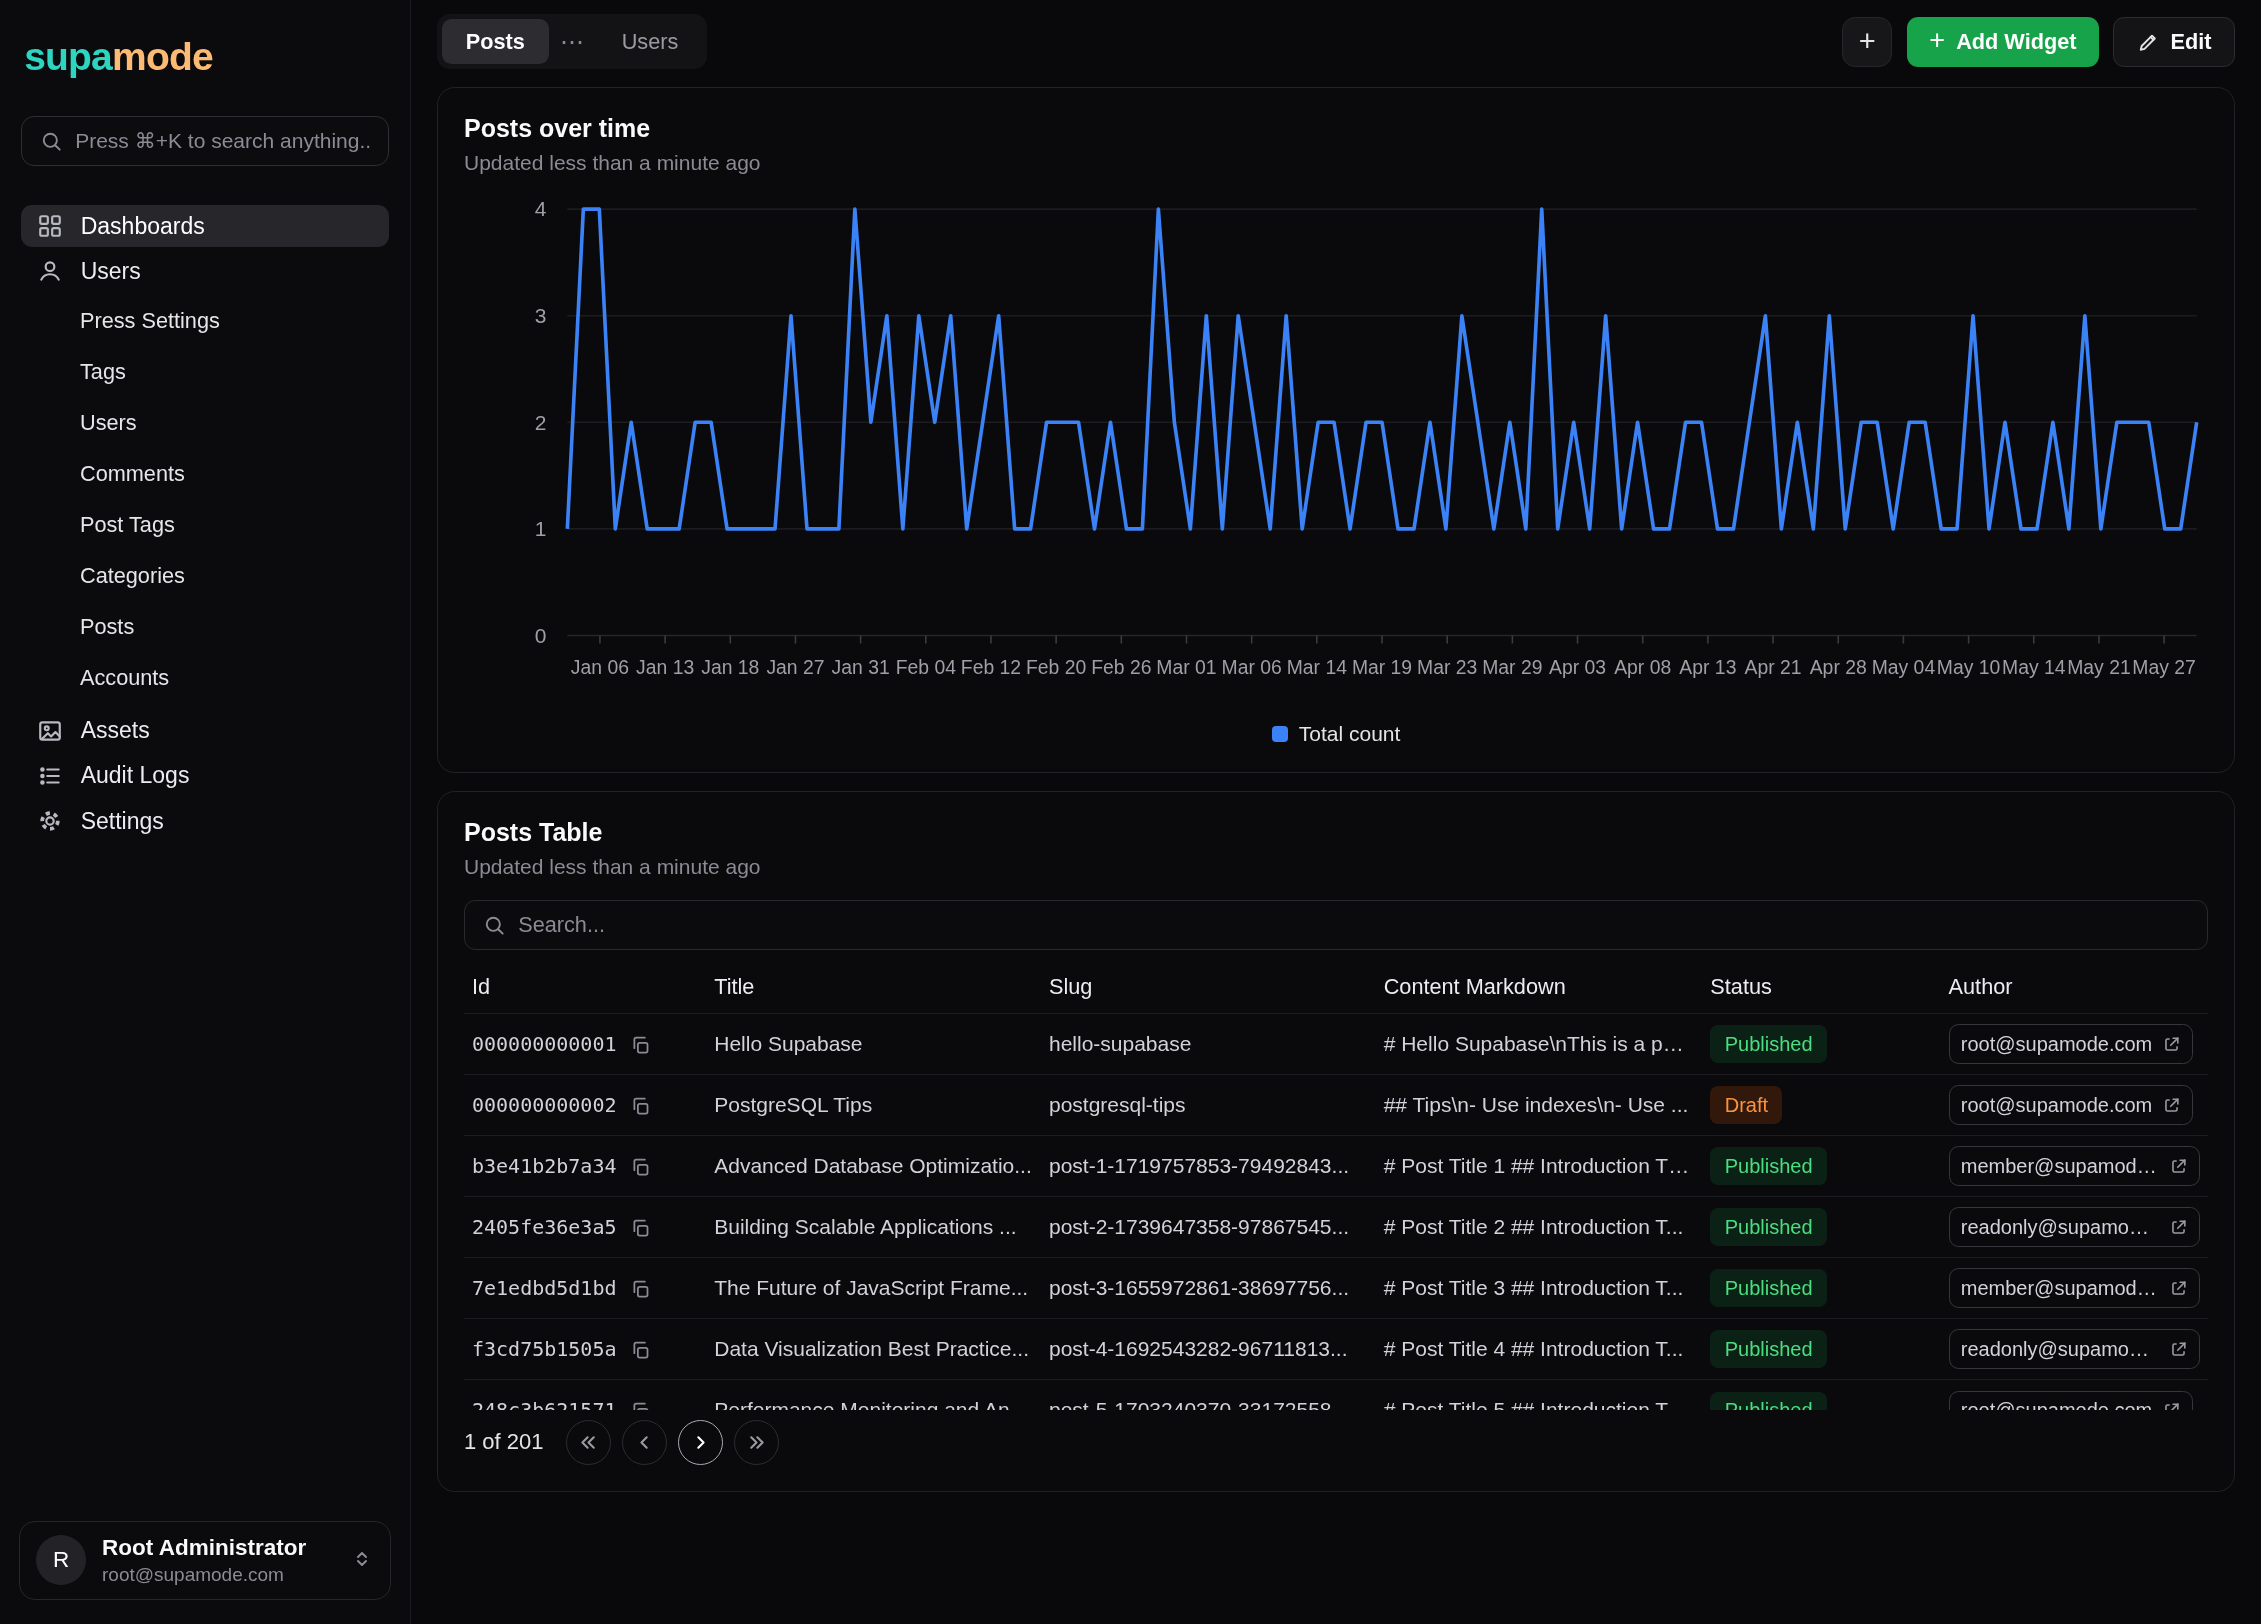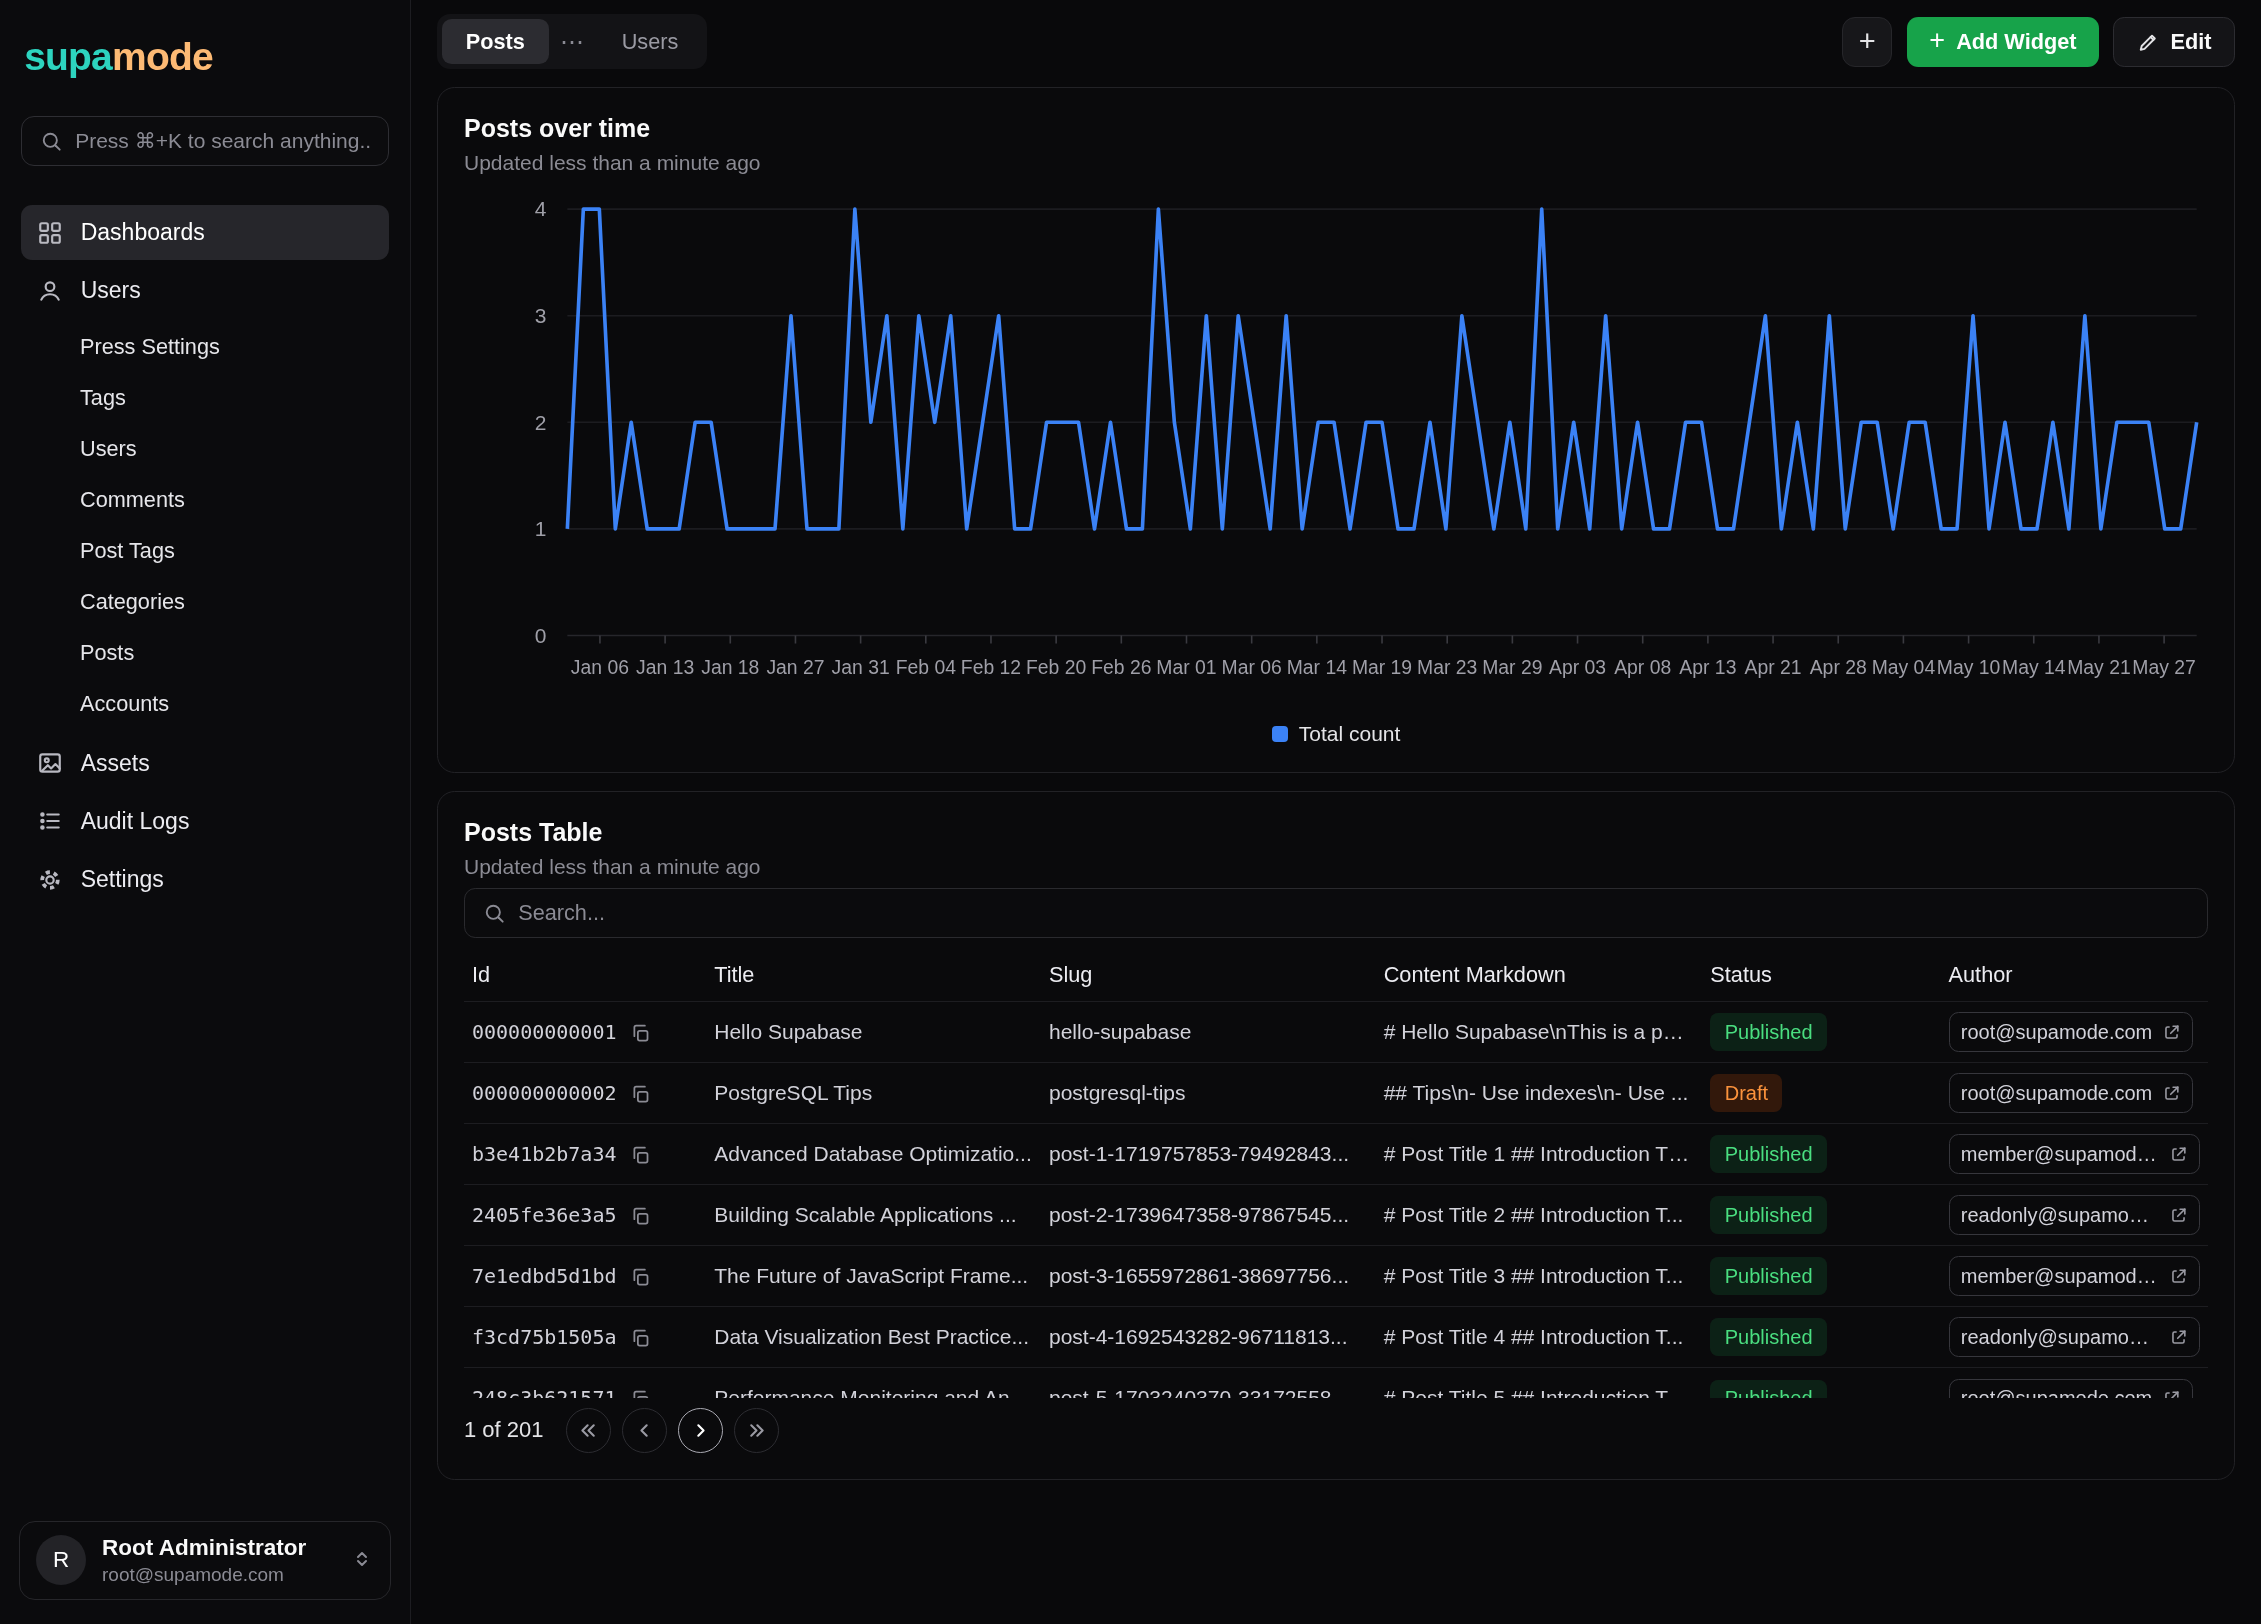--- a/index.html
+++ b/index.html
@@ -28,21 +28,21 @@
   }
   .searchbox svg { width:22.5px; height:22.5px; flex:none; }
   .searchbox input {
     flex:1; min-width:0; background:transparent; border:none; outline:none;
     color:#e4e4e7; font-size:21px; font-family:inherit;
   }
   .searchbox input::placeholder { color:#8b8b94; }
 
   .nav { margin-top:39px; }
   .nav-item {
-    height:55px; display:flex; align-items:center; gap:17.7px;
+    height:42px; display:flex; align-items:center; gap:17.7px;
     padding:0 16px; border-radius:11.2px; font-size:23px; color:#ececf1;
     margin-bottom:3.2px; cursor:pointer;
   }
   .nav-item svg { width:26px; height:26px; color:#b9b9c1; flex:none; }
   .nav-item.active { background:#26262b; color:#ffffff; }
   .subnav { margin:1.6px 0 6.4px; }
   .subnav-item {
     height:51px; display:flex; align-items:center;
     padding:0 16px 0 59px; font-size:21.7px; color:#e6e6ea; border-radius:11.2px; cursor:pointer;
   }
@@ -90,21 +90,21 @@
   }
   .card h2 { font-size:25px; font-weight:700; color:#fafafa; }
   .updated { font-size:21px; color:#8b8b94; margin-top:8px; }
 
   #chart { margin-top:17.7px; line-height:0; }
   #chart svg { width:100%; height:auto; display:block; }
   .legend { display:flex; justify-content:center; align-items:center; gap:11.2px; font-size:21px; color:#e4e4e7; margin-top:4.8px; }
   .legend-swatch { width:16px; height:16px; border-radius:4px; background:#3b82f6; display:inline-block; }
 
   .table-search {
-    margin-top:9px; height:50px; border:1.6px solid #2a2a2e; border-radius:11.2px;
+    margin-top:21px; height:50px; border:1.6px solid #2a2a2e; border-radius:11.2px;
     display:flex; align-items:center; gap:13px; padding:0 17.7px; color:#8b8b94; background:#0b0b0d;
   }
   .table-search svg { width:22.5px; height:22.5px; flex:none; }
   .table-search input {
     flex:1; min-width:0; background:transparent; border:none; outline:none;
     color:#e4e4e7; font-size:21.7px; font-family:inherit;
   }
   .table-search input::placeholder { color:#8b8b94; }
 
   .table-clip { height:449px; overflow:hidden; margin-top:11.2px; }

